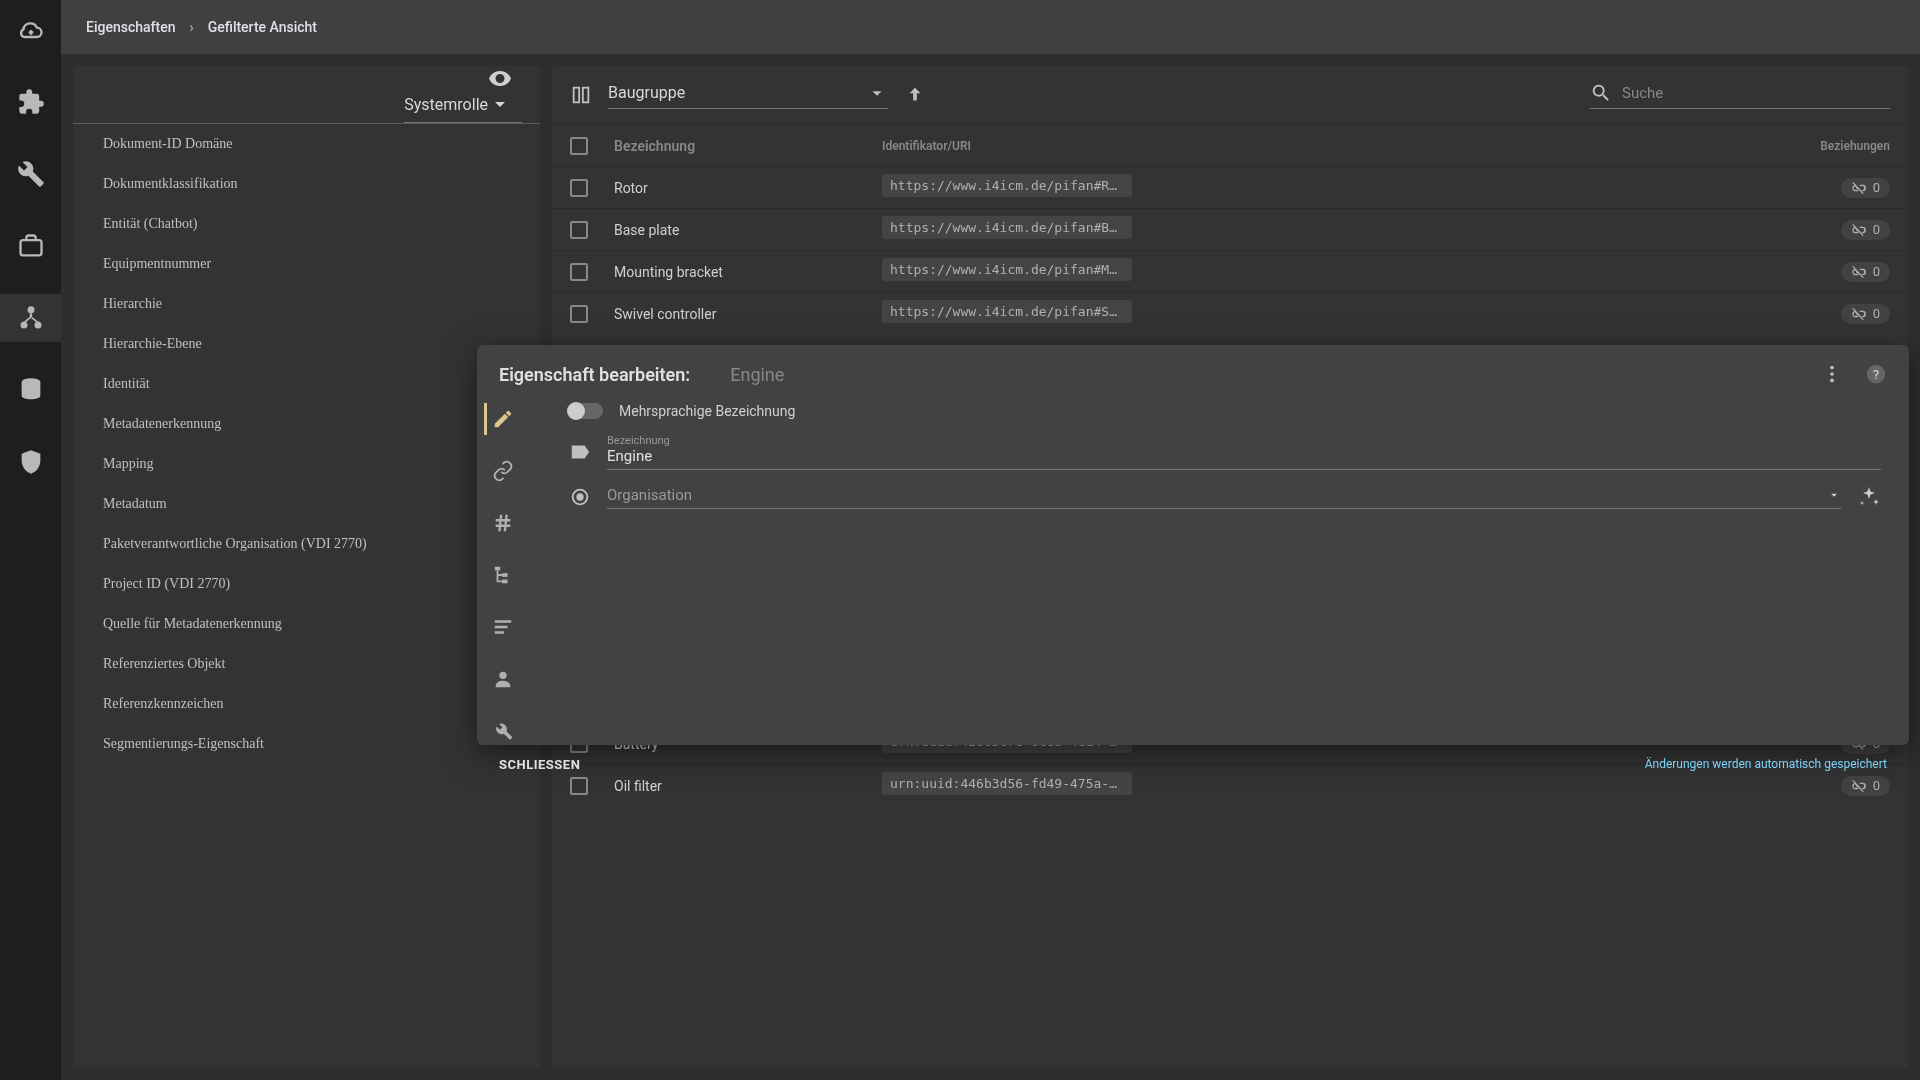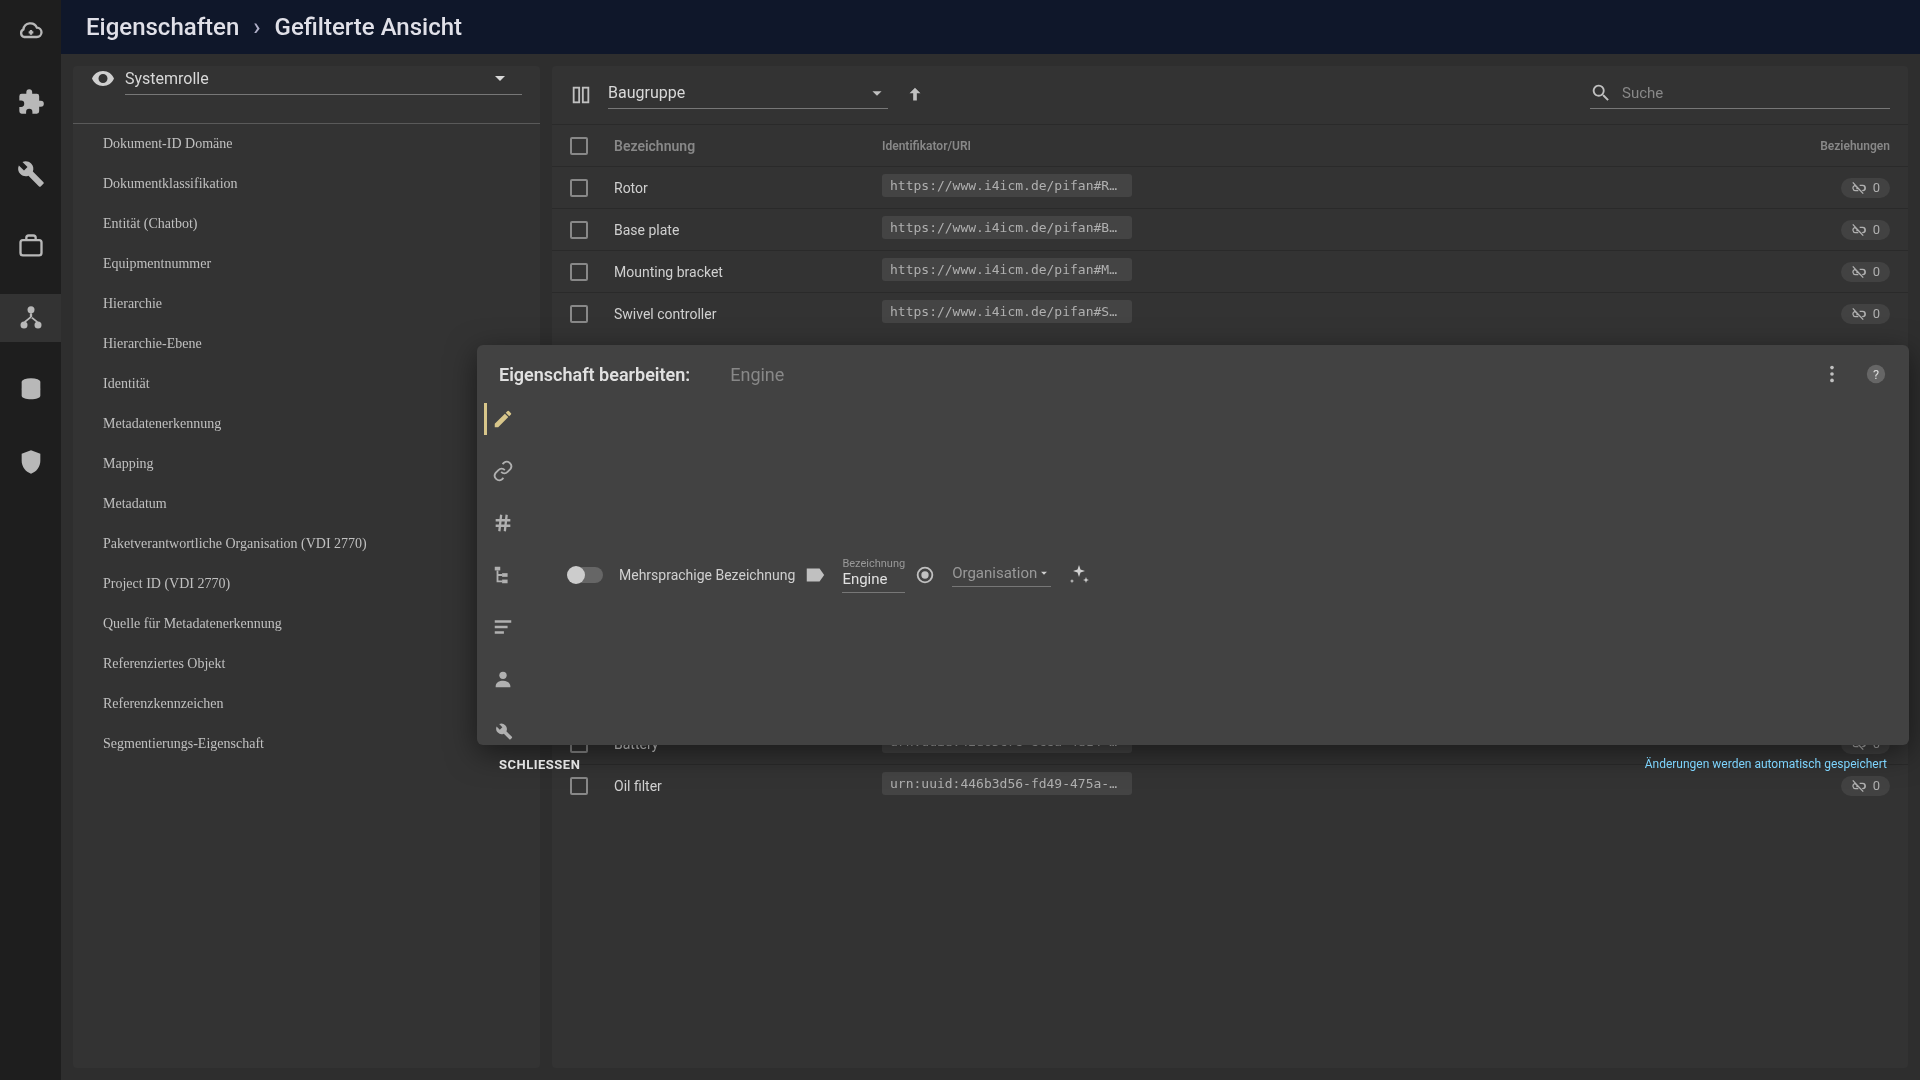--- a/index.html
+++ b/index.html
@@ -1,29 +1,29 @@
 <!DOCTYPE html>
 <html><head>
 <meta charset="utf-8">
 <style>
 * { margin: 0; padding: 0; box-sizing: border-box; font-family: -apple-system, BlinkMacSystemFont, "Segoe UI", Roboto, sans-serif; }
 body { background: #2e2e2e; color: #d0d0d0; width: 1920px; height: 1080px; overflow: hidden; }
 
-.topbar { background: #0f172a; height: 54px; display: flex; align-items: center; padding-left: 86px; color: #e0e0e8; font-size: 24px; font-weight: 500; }
+.topbar { background: #404040; height: 54px; display: flex; align-items: center; padding-left: 86px; color: #e0e0e8; font-size: 14px; font-weight: 500; }
 .breadcrumb-sep { margin: 0 14px; color: #b0b0c8; }
 
 .iconrail { position: absolute; left: 0; top: 0; width: 61px; height: 100%; background: #1e1e1e; display: flex; flex-direction: column; align-items: center; padding-top: 6px; gap: 24px; z-index: 20; }
 .iconrail .rail-item { width: 61px; height: 48px; display: flex; align-items: center; justify-content: center; color: #b8b8b8; cursor: pointer; }
 .iconrail .rail-item.active { background: #333; }
 .iconrail svg { width: 28px; height: 28px; }
 
 .content { position: absolute; left: 61px; top: 54px; right: 0; bottom: 0; display: flex; }
 
 .sidebar { width: 467px; background: #333333; margin: 12px 6px 12px 12px; border-radius: 4px; display: flex; flex-direction: column; }
-.sidebar-header { height: 58px; display: flex; align-items: flex-start; padding: 0 18px; border-bottom: 1px solid #5a5a5a; }
+.sidebar-header { height: 58px; display: flex; align-items: flex-end; padding: 0 18px; border-bottom: 1px solid #5a5a5a; flex-direction: column; }
 .sidebar-header svg { width: 24px; height: 24px; margin-right: 10px; }
 .sidebar-header .sel { flex: 1; font-size: 16px; color: #d8d8d8; border-bottom: 1px solid #777; padding-bottom: 4px; display: flex; justify-content: space-between; align-items: center; }
 .sidebar-list { flex: 1; overflow: hidden; }
 .sidebar-item { padding: 12px 30px; font-size: 14px; color: #c0c0c0; cursor: pointer; font-family: Liberation Serif, serif; }
 
 .main { flex: 1; background: #333333; margin: 12px 12px 12px 6px; border-radius: 4px; display: flex; flex-direction: column; overflow: hidden; }
 .main-header { height: 58px; display: flex; align-items: center; padding: 0 18px; gap: 16px; }
 .main-header .sel { width: 280px; font-size: 16px; color: #d8d8d8; border-bottom: 1px solid #777; padding-bottom: 4px; display: flex; justify-content: space-between; align-items: center; }
 .main-header .search { margin-left: auto; width: 300px; display: flex; gap: 10px; border-bottom: 1px solid #777; padding-bottom: 4px; }
 .main-header input { background: transparent; border: none; color: #d0d0d0; font-size: 15px; flex: 1; outline: none; }
@@ -49,21 +49,21 @@
 .modal-sub { font-size: 18px; color: #888; margin-left: 12px; }
 .modal-actions { margin-left: auto; display: flex; gap: 22px; color: #c0c0c0; }
 .modal-actions svg { width: 22px; height: 22px; cursor: pointer; }
 
 .modal-body { flex: 1; display: flex; }
 .modal-tabs { width: 52px; display: flex; flex-direction: column; align-items: center; padding-top: 6px; gap: 20px; }
 .modal-tabs .mt { width: 36px; height: 32px; display: flex; align-items: center; justify-content: center; color: #b0b0b0; cursor: pointer; }
 .modal-tabs .mt.active { border-left: 3px solid #d8c68a; margin-left: -3px; color: #d8c68a; }
 .modal-tabs svg { width: 22px; height: 22px; }
 
-.modal-form { flex: 1; padding: 6px 28px 0 40px; display: flex; flex-direction: row; gap: 9px; }
+.modal-form { flex: 1; padding: 6px 28px 0 40px; display: flex; flex-direction: column; gap: 15px; }
 .form-row { display: flex; align-items: center; gap: 16px; }
 .toggle { width: 34px; height: 16px; background: #666; border-radius: 8px; position: relative; cursor: pointer; }
 .toggle .knob { width: 18px; height: 18px; background: #ccc; border-radius: 50%; position: absolute; left: -2px; top: -1px; }
 .toggle-label { font-size: 14px; color: #d0d0d0; }
 .field { flex: 1; border-bottom: 1px solid #777; padding-bottom: 4px; }
 .field-label { font-size: 11px; color: #999; }
 .field-value { font-size: 15px; color: #e0e0e0; }
 .field-icon { width: 22px; height: 22px; color: #c0c0c0; }
 .dropdown-placeholder { font-size: 15px; color: #999; flex: 1; }
 .sparkle { color: #d0d0d0; width: 24px; height: 24px; }

